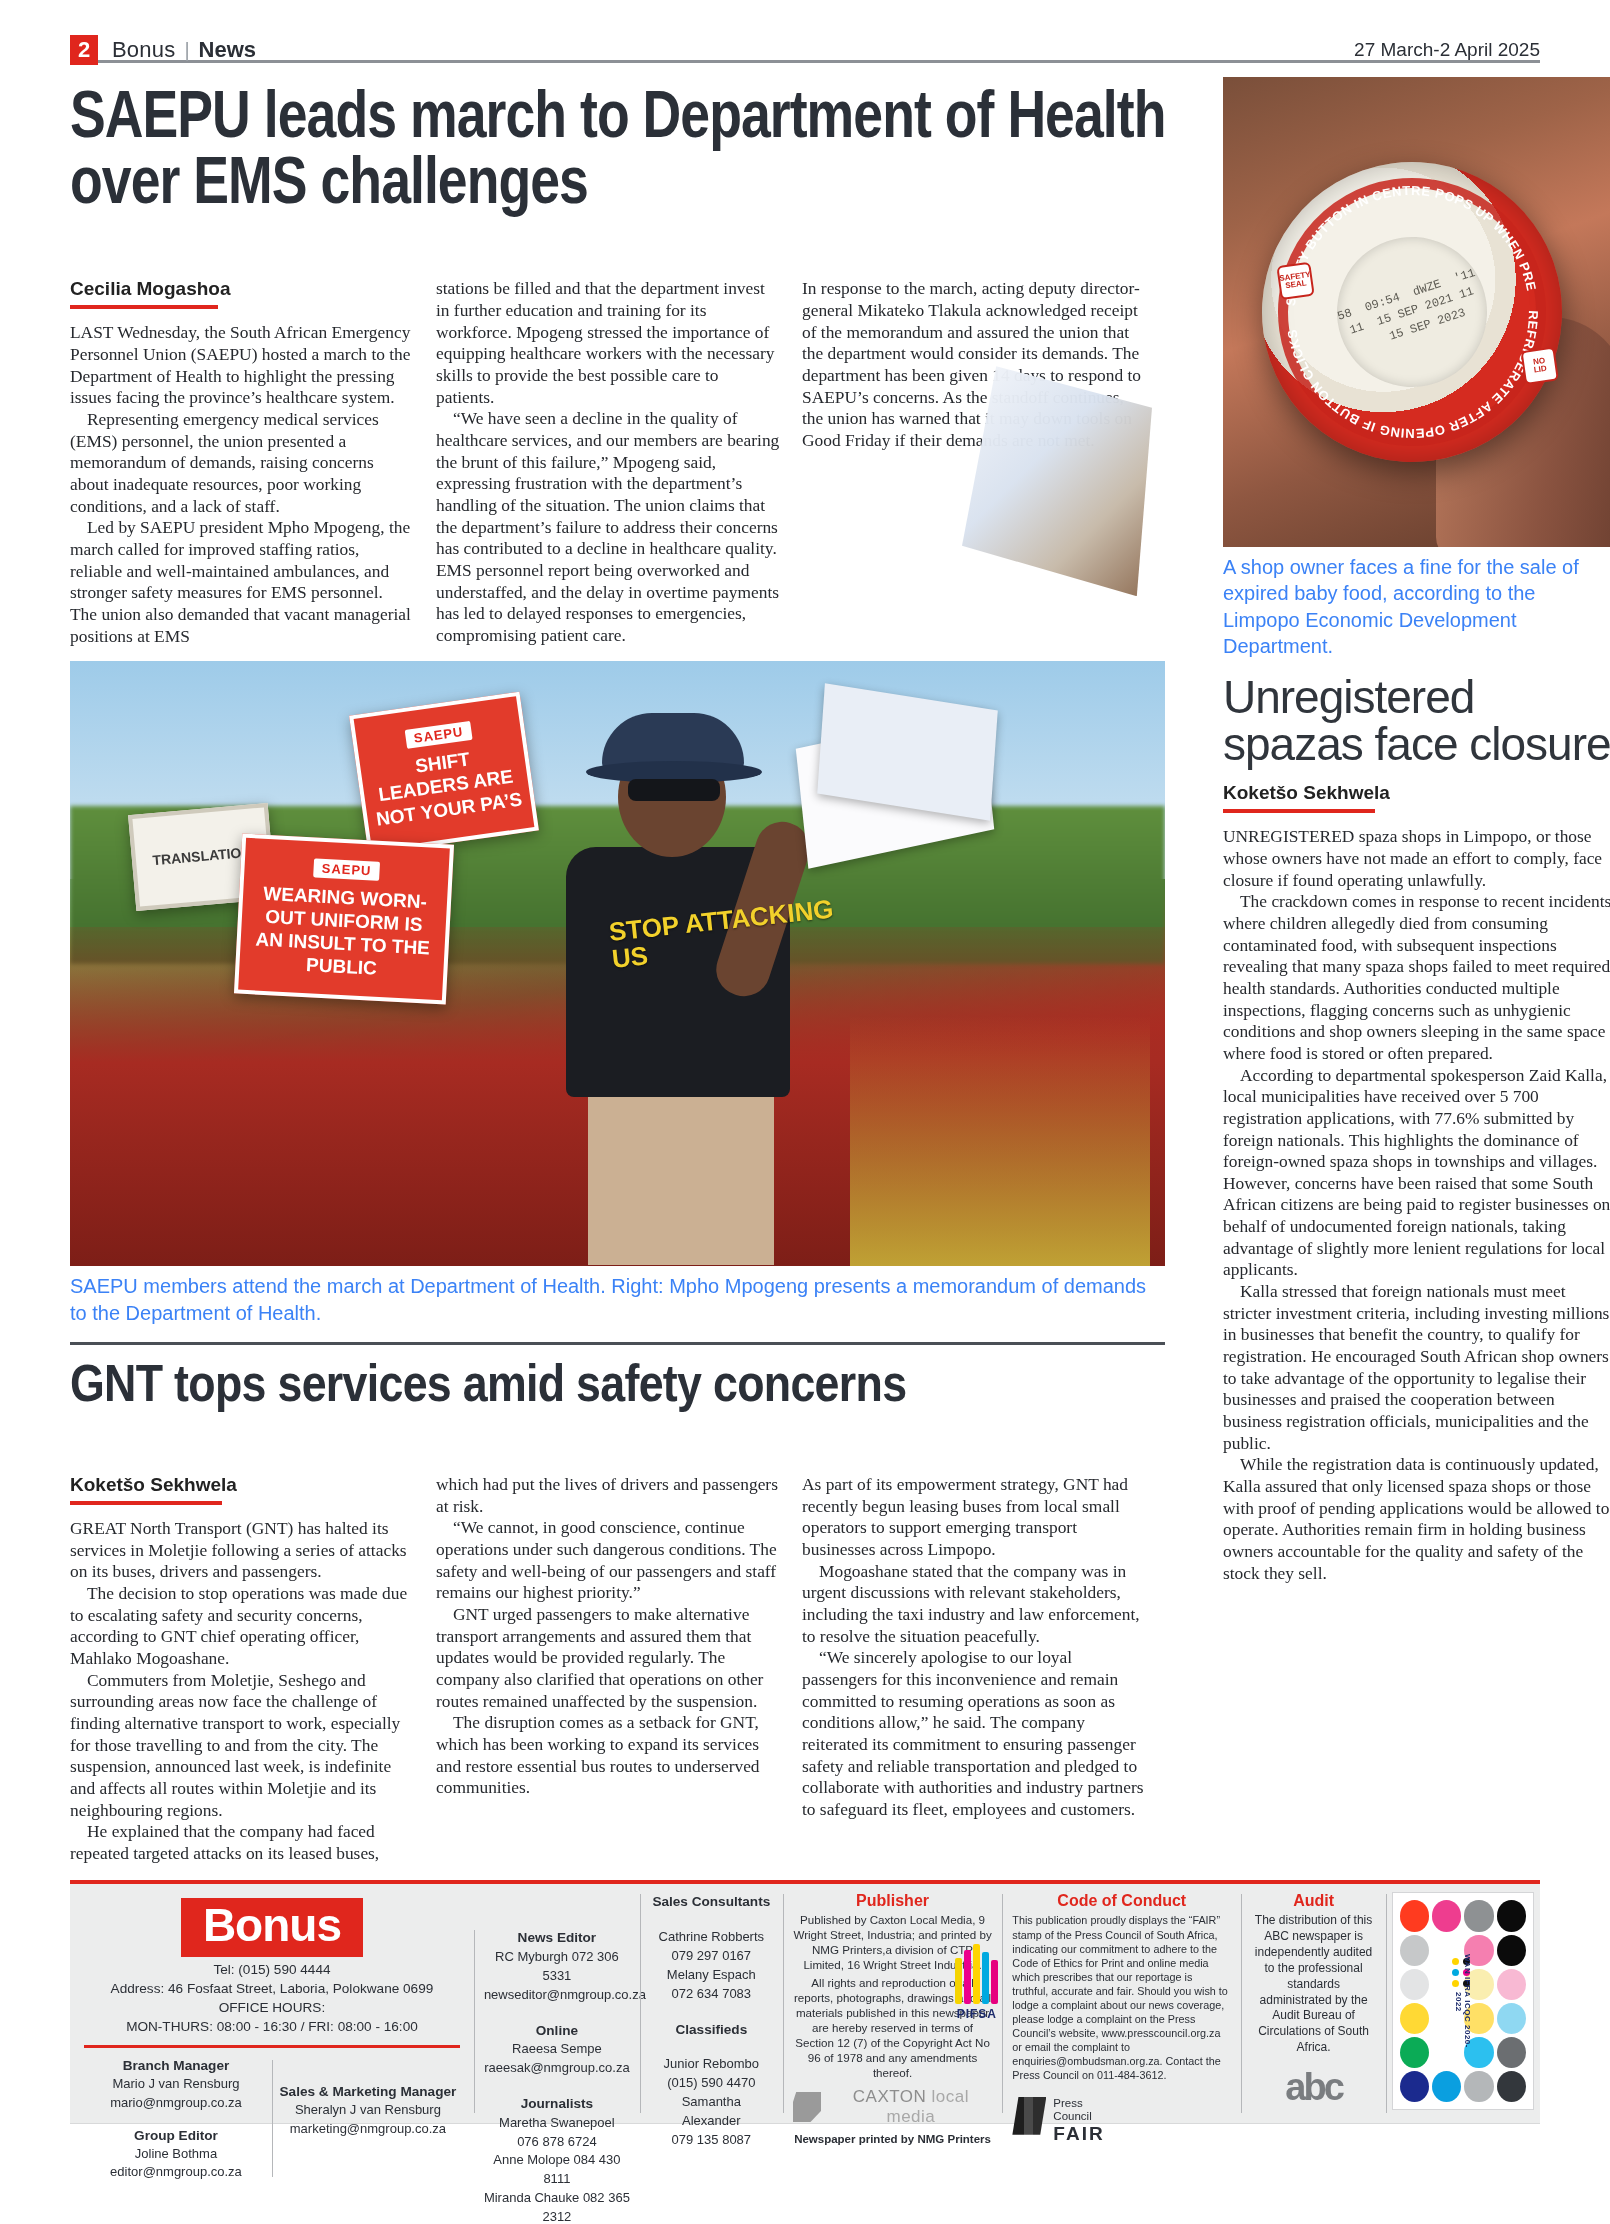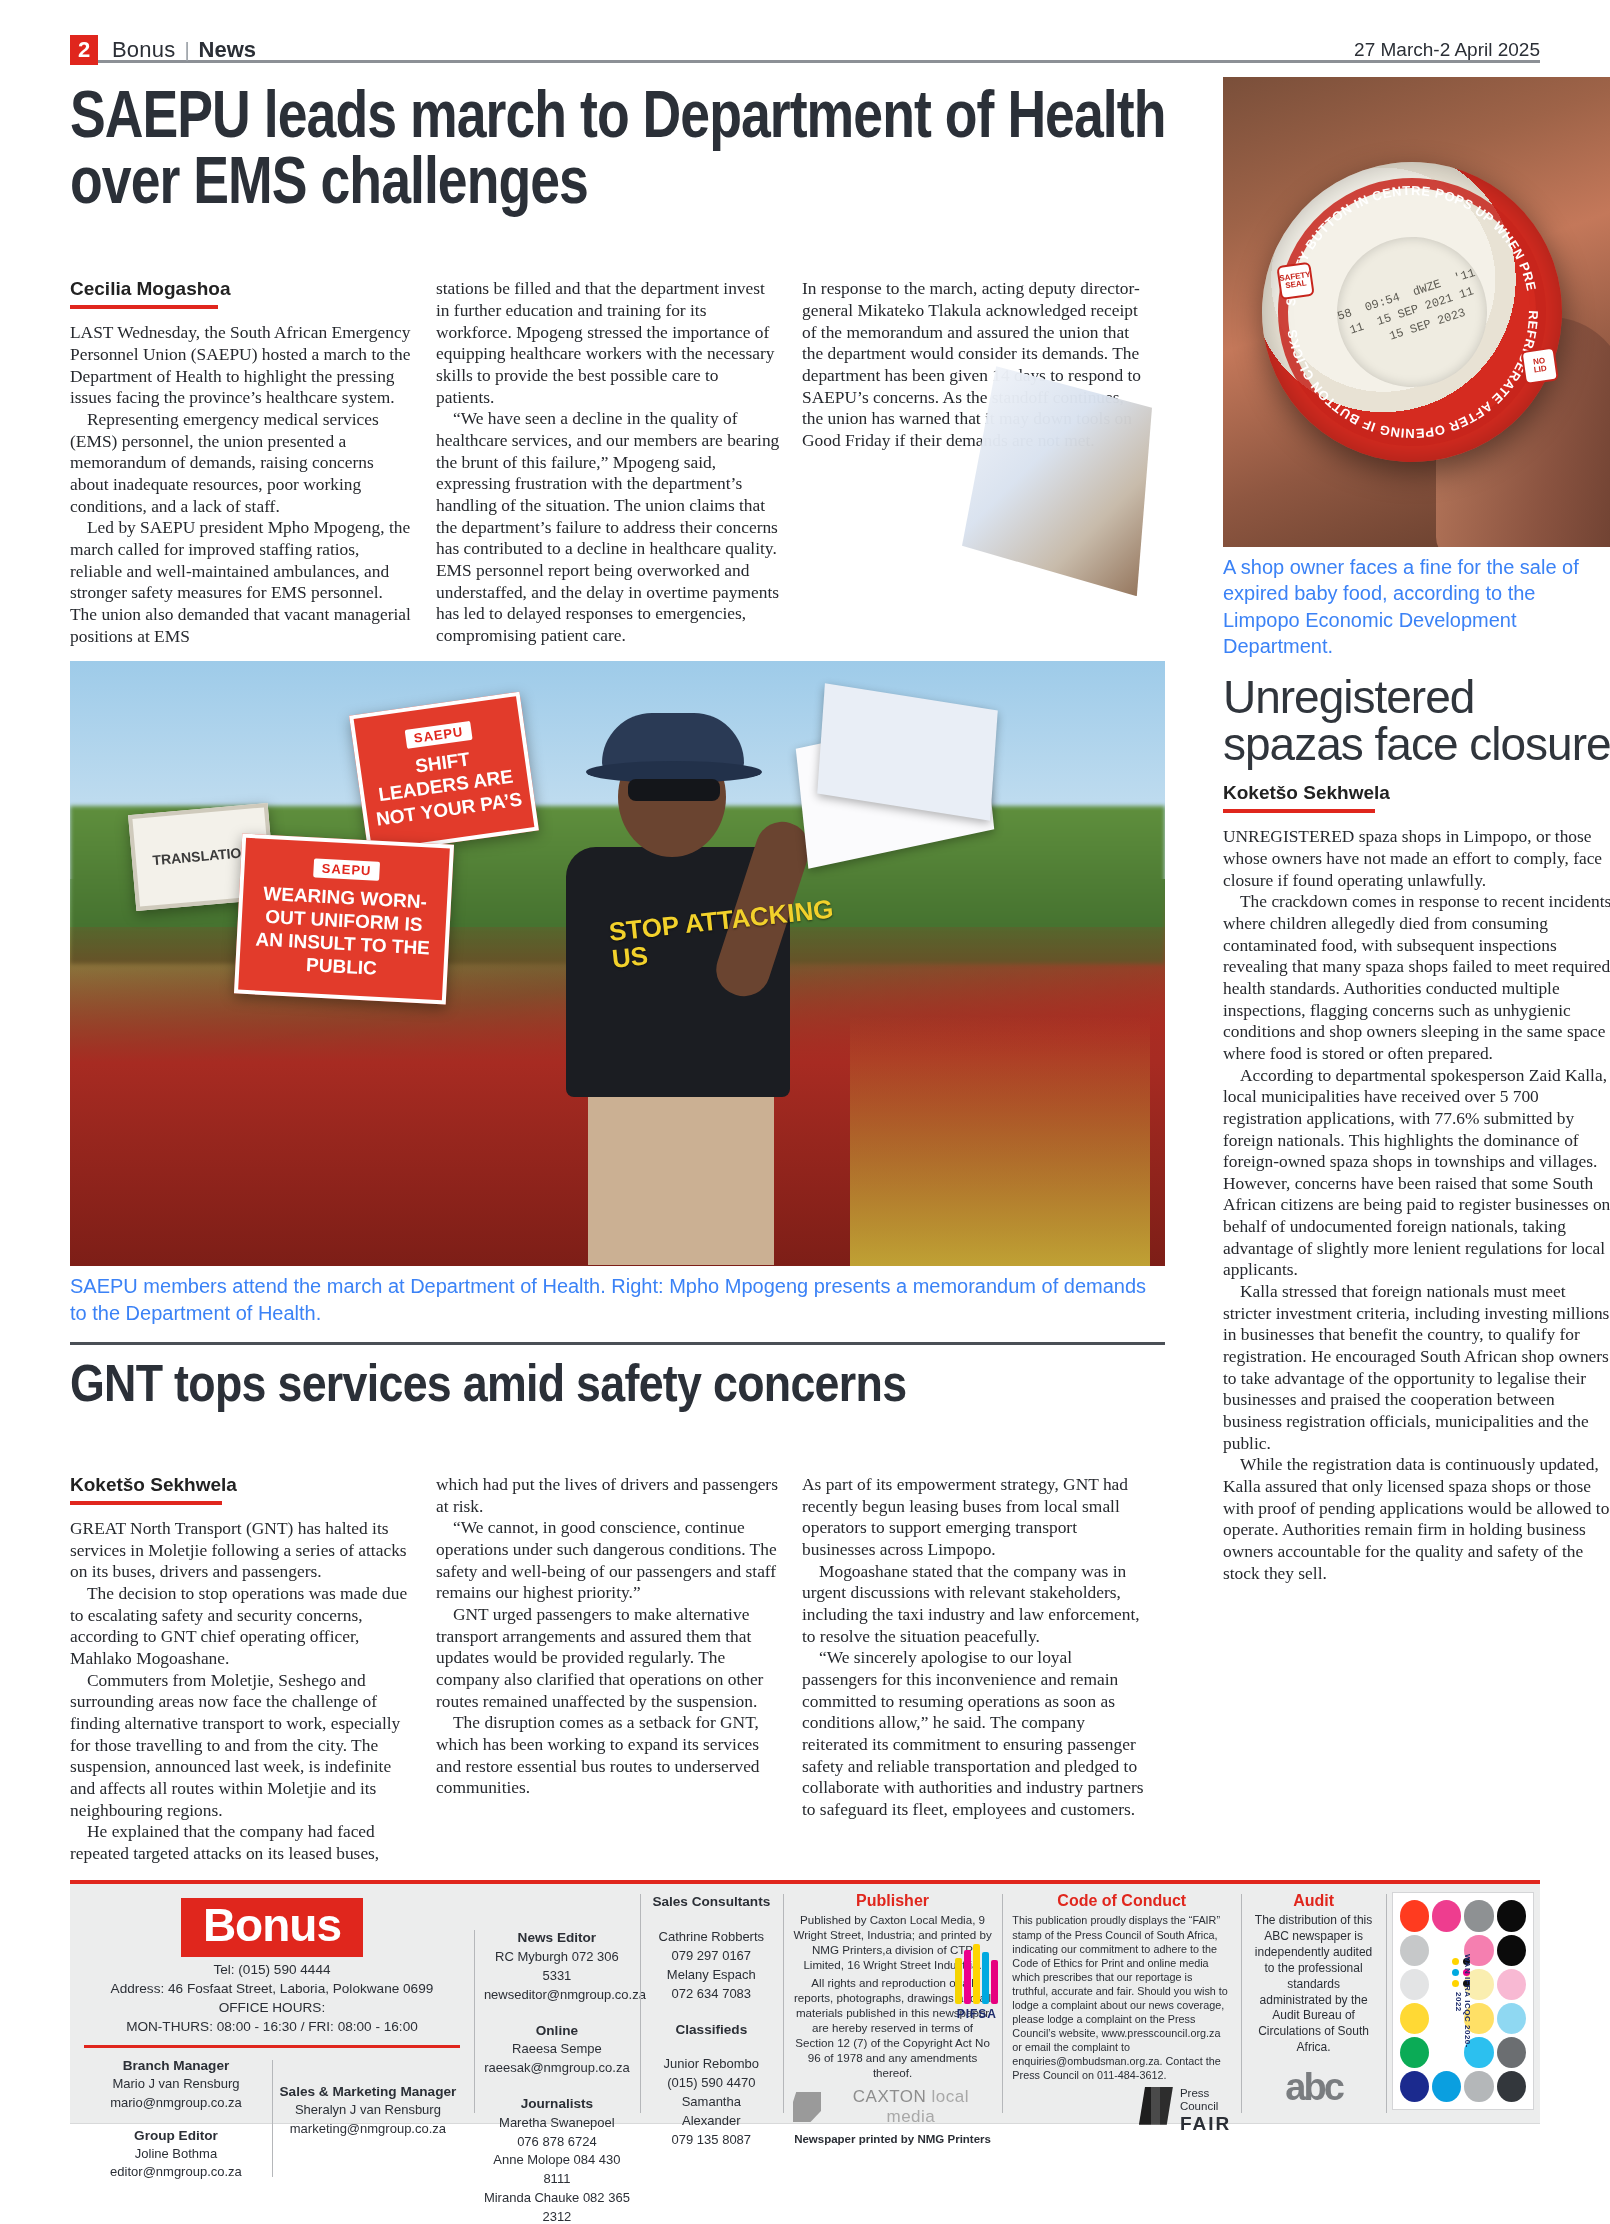--- a/index.html
+++ b/index.html
@@ -206,21 +206,21 @@
   .printed-by { font-size:11.5px; font-weight:bold; margin-top:6px; }
   .pifsa-wrap { position:absolute; right:4px; top:60px; text-align:center; }
   .pifsa-bars { display:flex; gap:2px; align-items:flex-end; }
   .pifsa-bars i { display:block; width:7px; border-radius:2px; }
   .pifsa-label { font-size:12px; font-weight:bold; color:#1b2a6b; letter-spacing:1px; margin-top:3px;}
 
   .f-code-col { width:248px; text-align:left; }
   .f-code-col .fhead-red { color:#e0261d; font-weight:bold; font-size:16px; display:block;
       margin-bottom:3px; text-align:center; }
   .code-text { font-size:10.8px; line-height:1.3; }
-  .press-row { display:flex; align-items:flex-start; gap:7px; margin-top:5px; justify-content:flex-end; }
+  .press-row { display:flex; align-items:flex-start; gap:7px; margin-top:15px; justify-content:flex-start; }
   .press-mark { width:34px; height:38px; background:
       linear-gradient(90deg,#1e1e1e 0 34%, #4a4a4a 34% 62%, #2d2d2d 62% 100%);
       clip-path:polygon(18% 0,100% 0,82% 100%,0 100%); }
   .press-words { font-size:11.5px; line-height:1.15; color:#2b2f36; }
   .press-fair { font-size:19px; font-weight:bold; letter-spacing:2px; color:#2b2f36; }
 
   .f-audit-col { width:150px; text-align:center; }
   .f-audit-col .fhead-red { color:#e0261d; font-weight:bold; font-size:16px; display:block; margin-bottom:3px;}
   .audit-text { font-size:12px; line-height:1.32; }
   .abc-logo { font-size:38px; color:#7a7d80; font-weight:bold; letter-spacing:-3px; margin-top:10px; }

